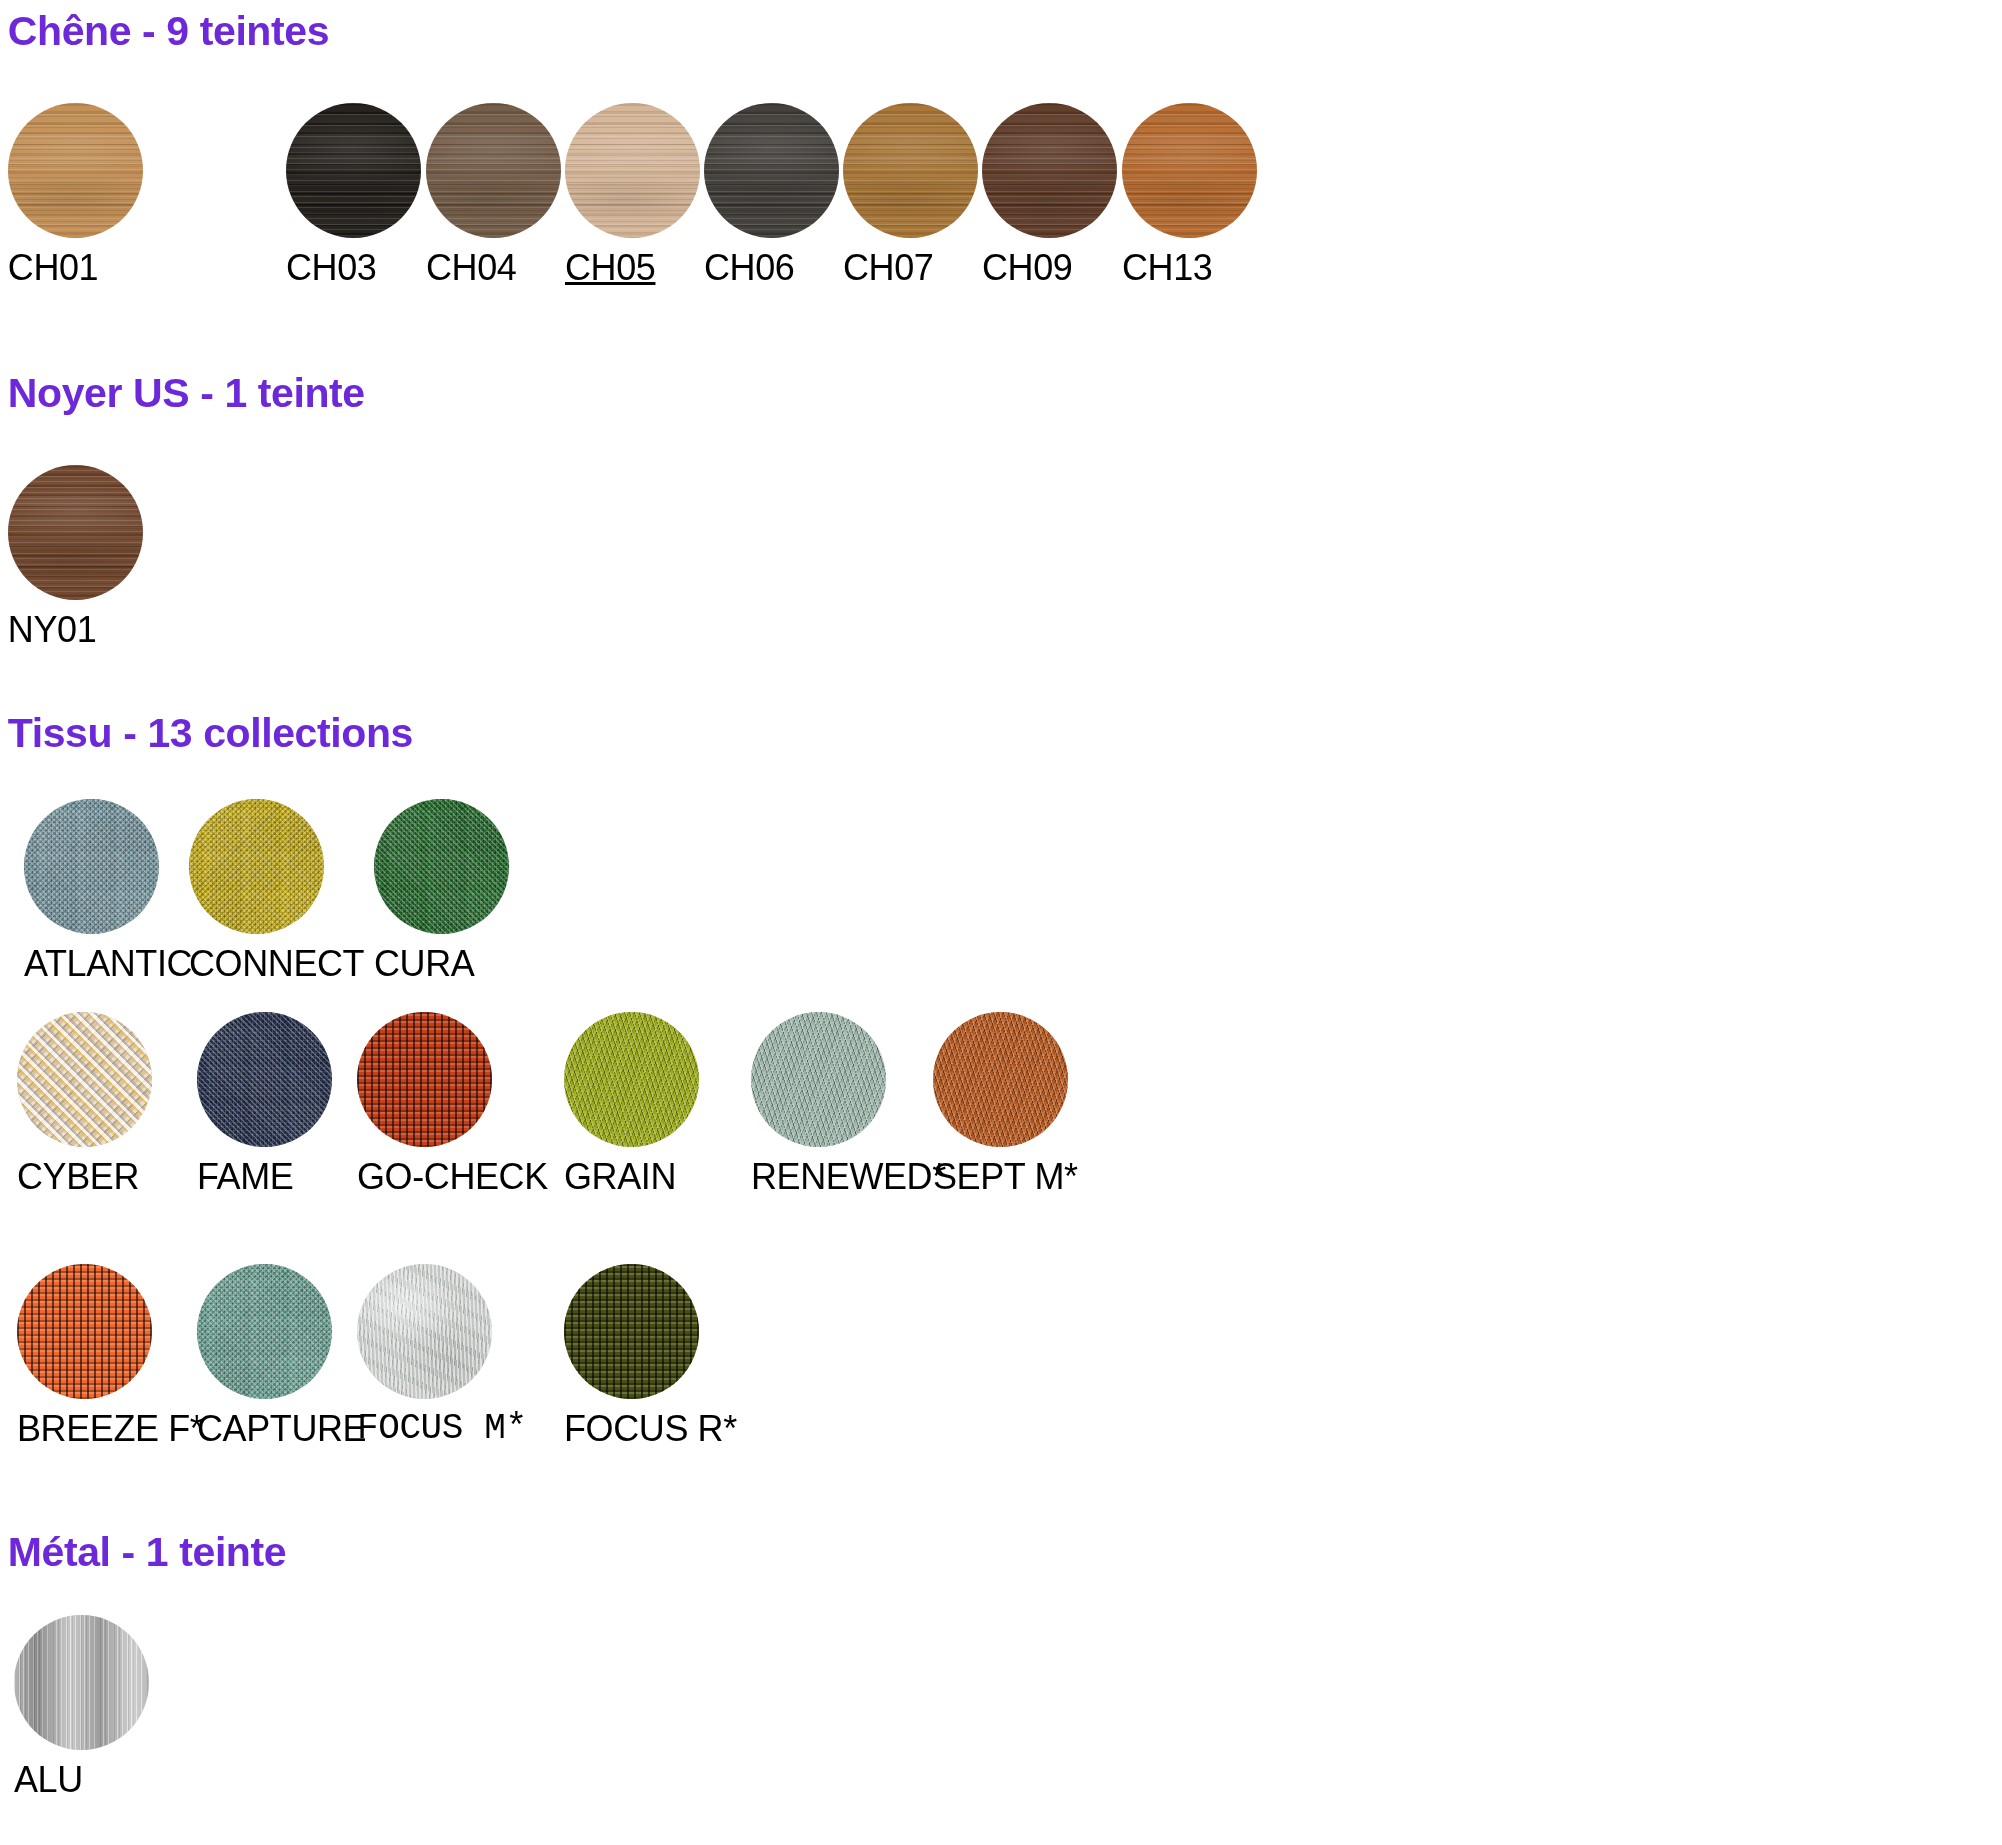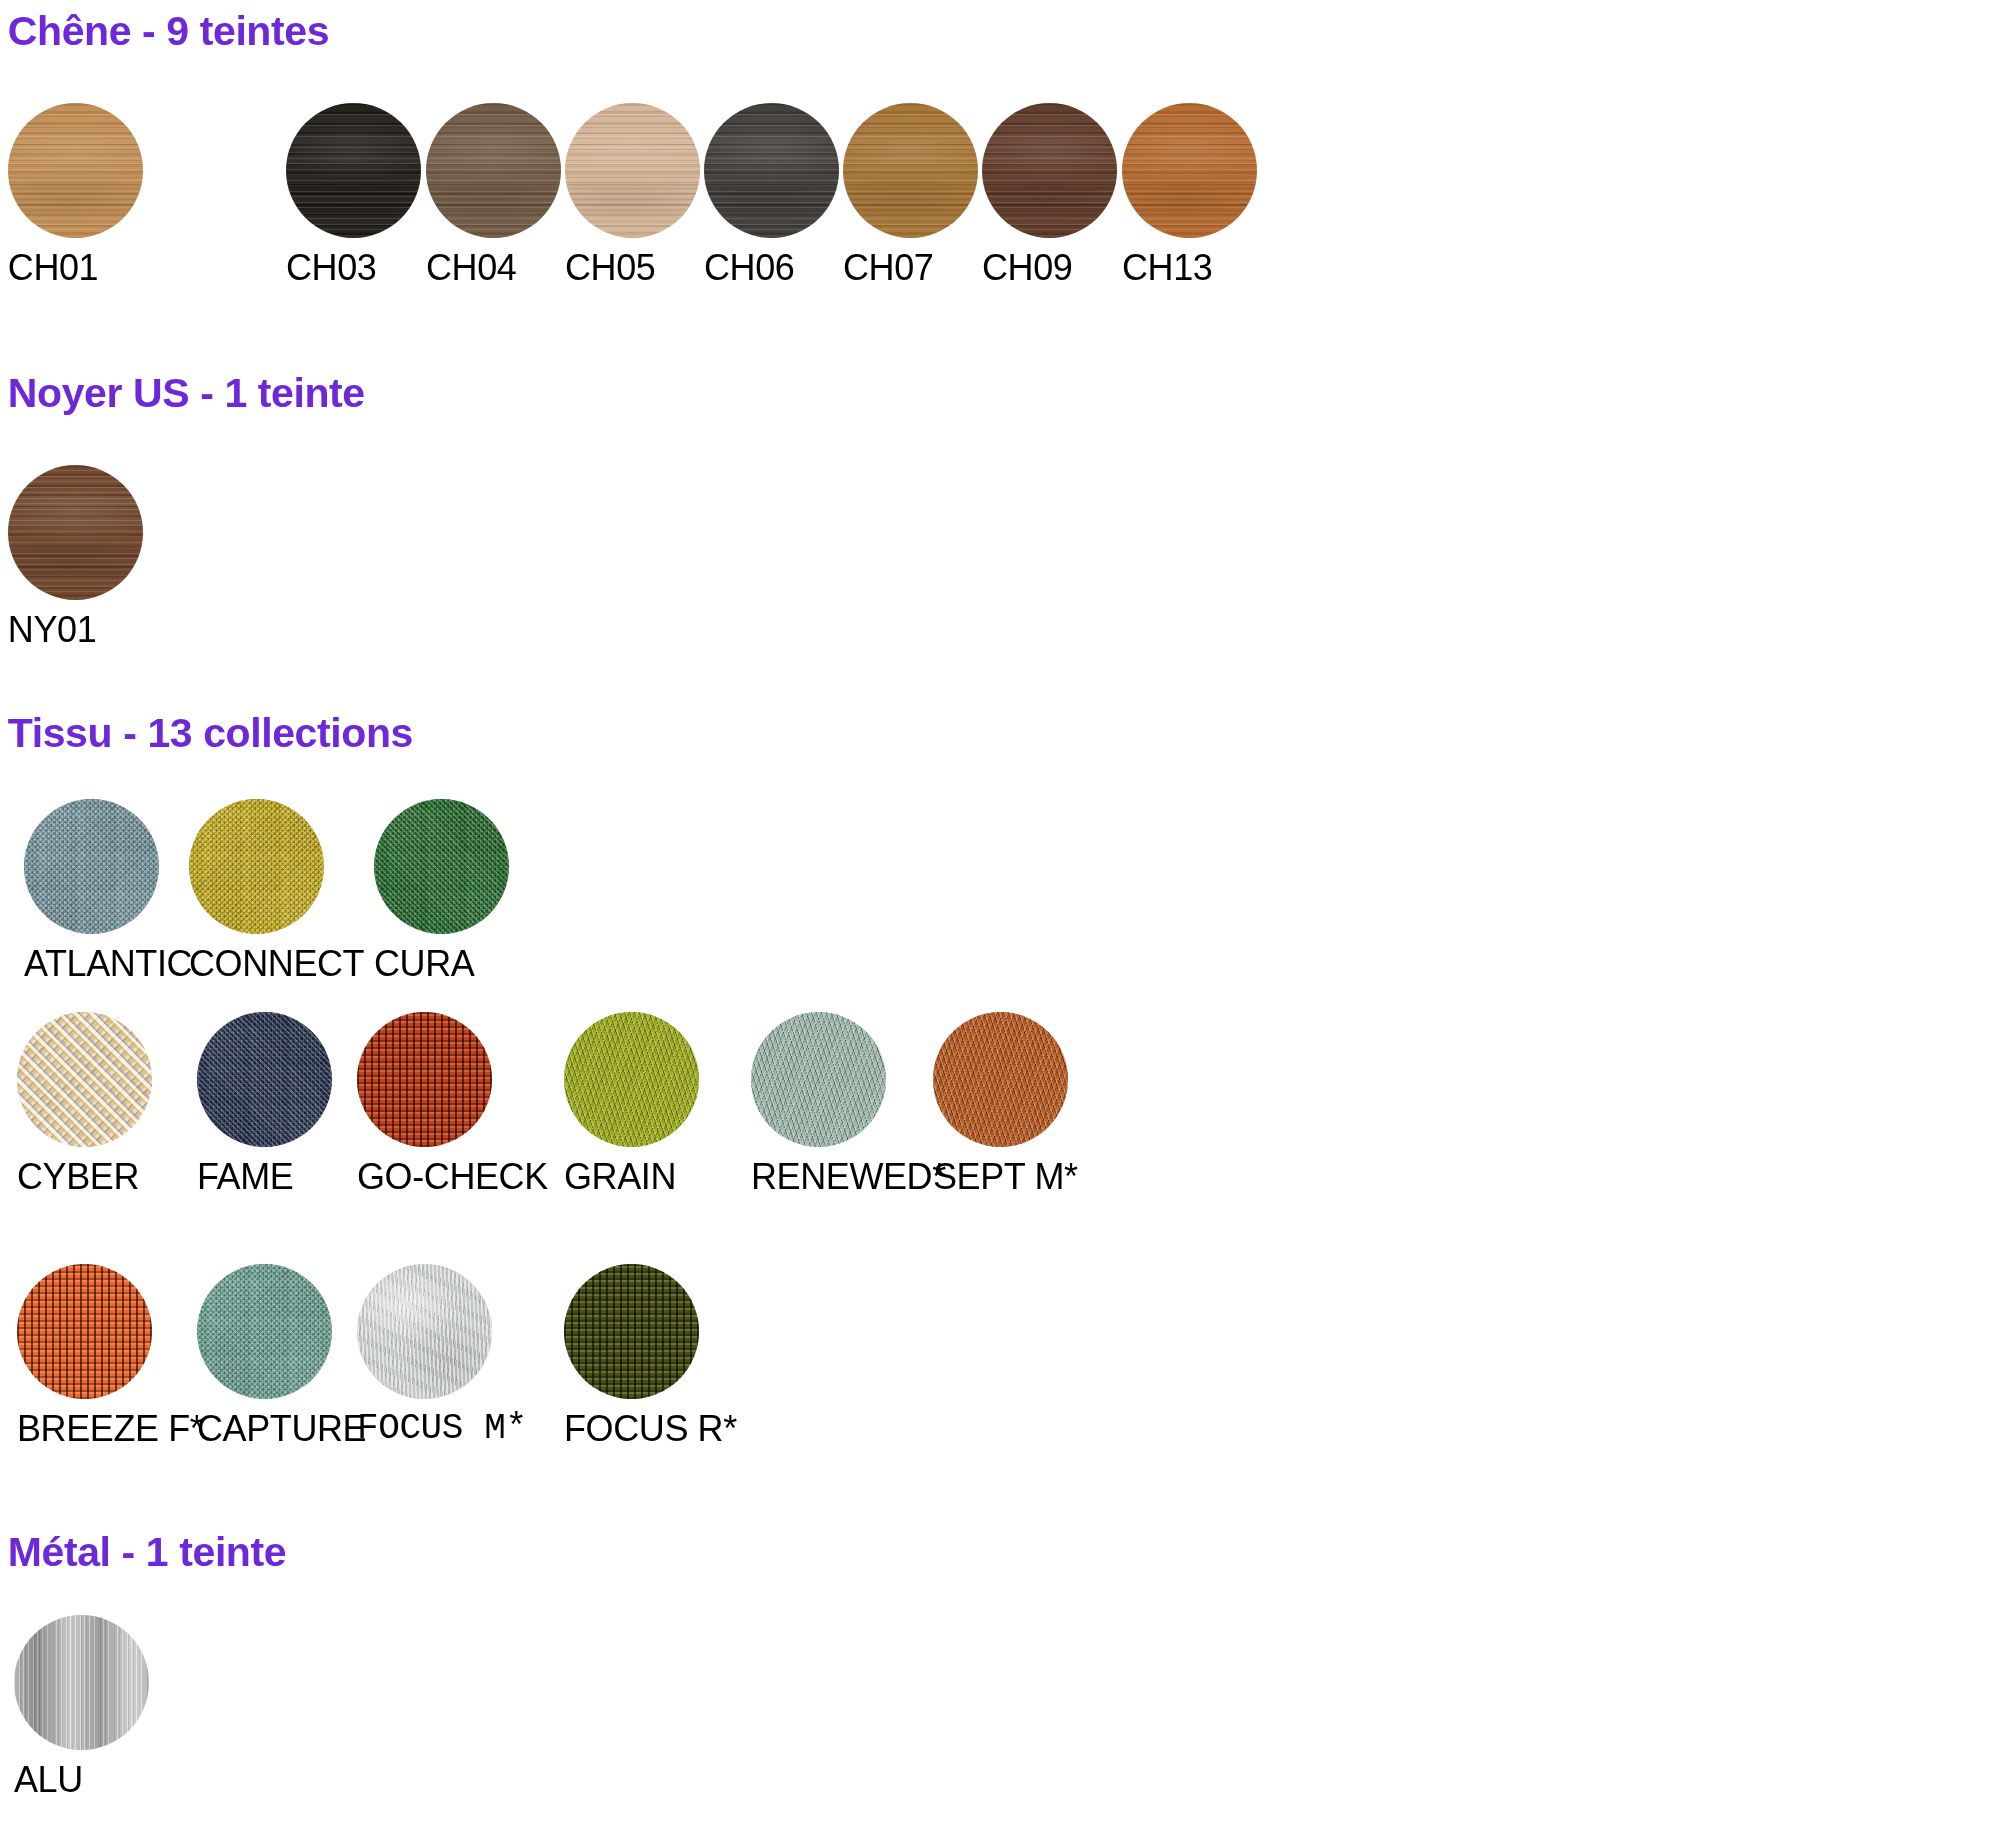--- a/index.html
+++ b/index.html
@@ -208,21 +208,21 @@
         <div class="swatch-label">CH03</div>
       </div>
       <div class="swatch-cell" style="left: 426px; top: 0px;">
         <div class="swatch wood" style="background: rgb(109, 85, 64);">
           <div class="grainA"></div>
           <div class="grainB"></div>
           <div class="grainC"></div>
         </div>
         <div class="swatch-label">CH04</div>
       </div>
-      <div class="swatch-cell" style="left: 565px; top: 0px;">
+      <div class="swatch-cell" style="left: 565px; top: 0px; text-decoration: underline;">
         <div class="swatch wood" style="background: rgb(211, 178, 147);">
           <div class="grainA"></div>
           <div class="grainB"></div>
           <div class="grainC"></div>
         </div>
         <div class="swatch-label">CH05</div>
       </div>
       <div class="swatch-cell" style="left: 704px; top: 0px;">
         <div class="swatch wood" style="background: rgb(58, 55, 51);">
           <div class="grainA"></div>

